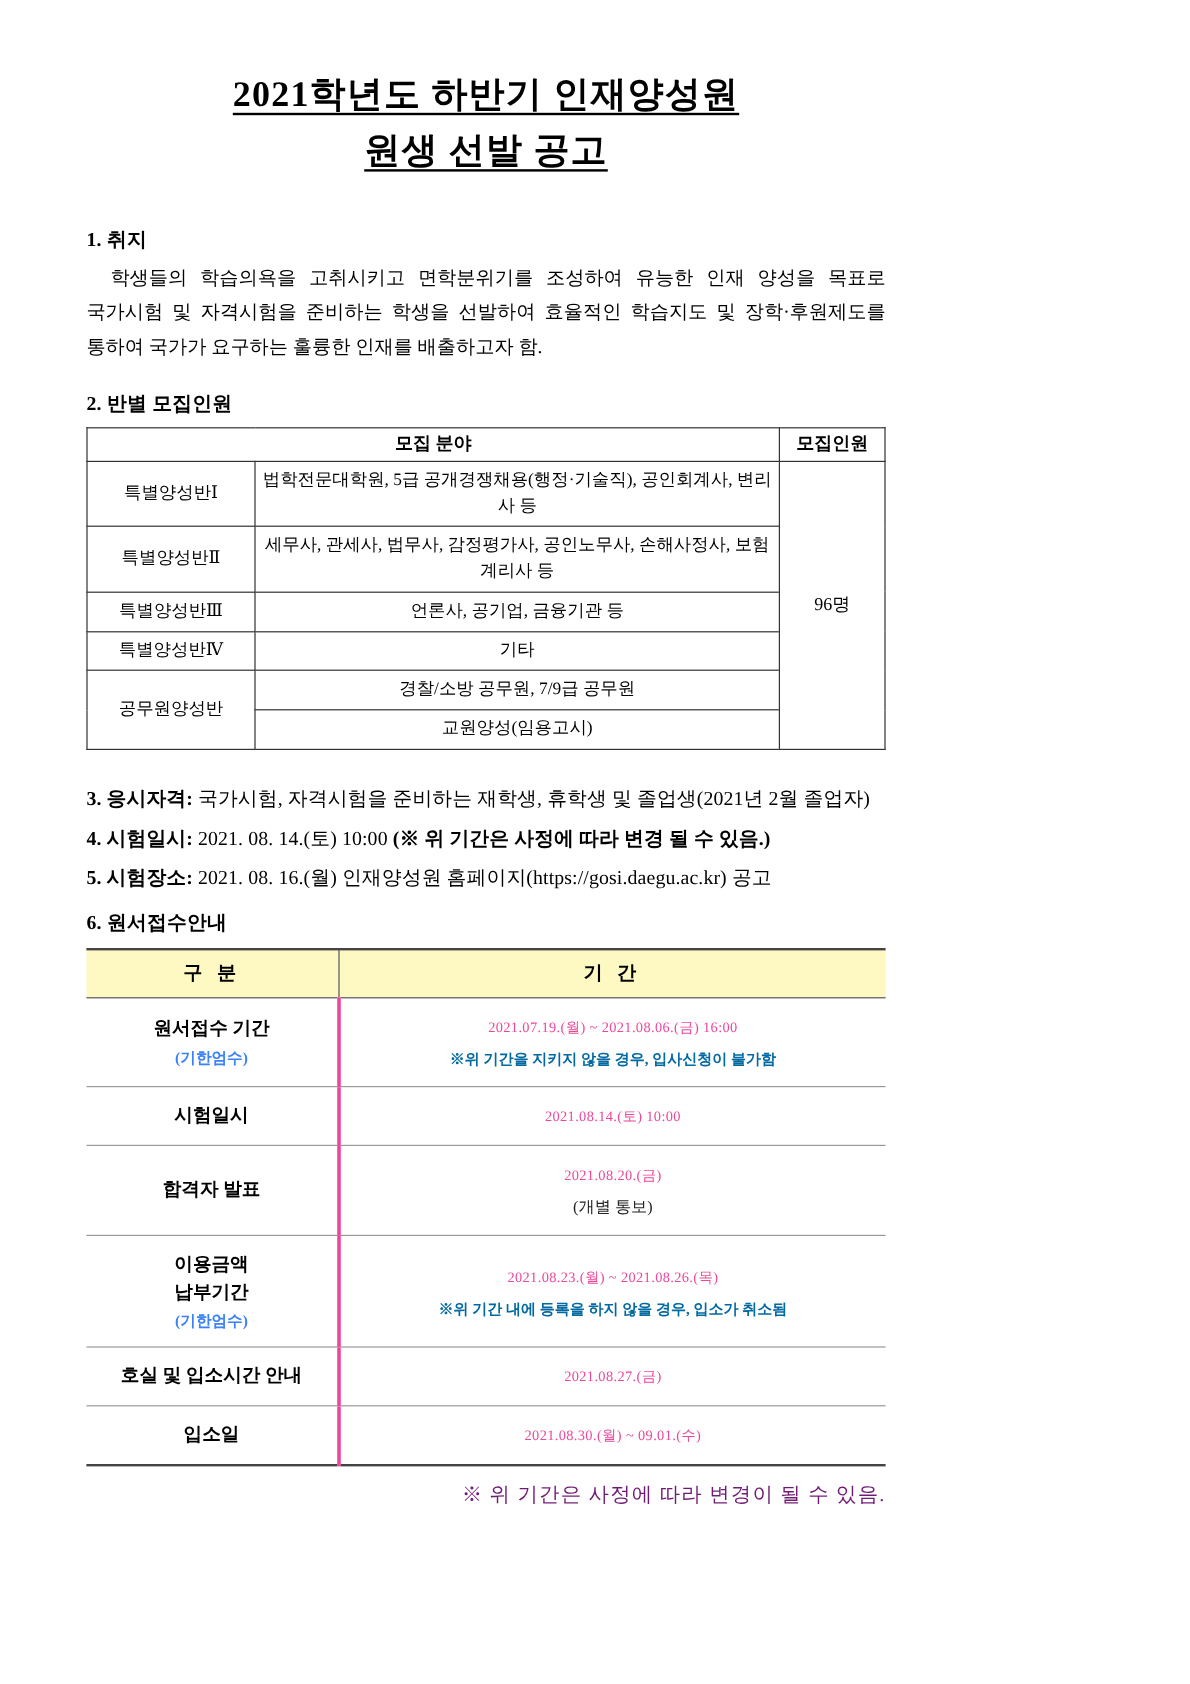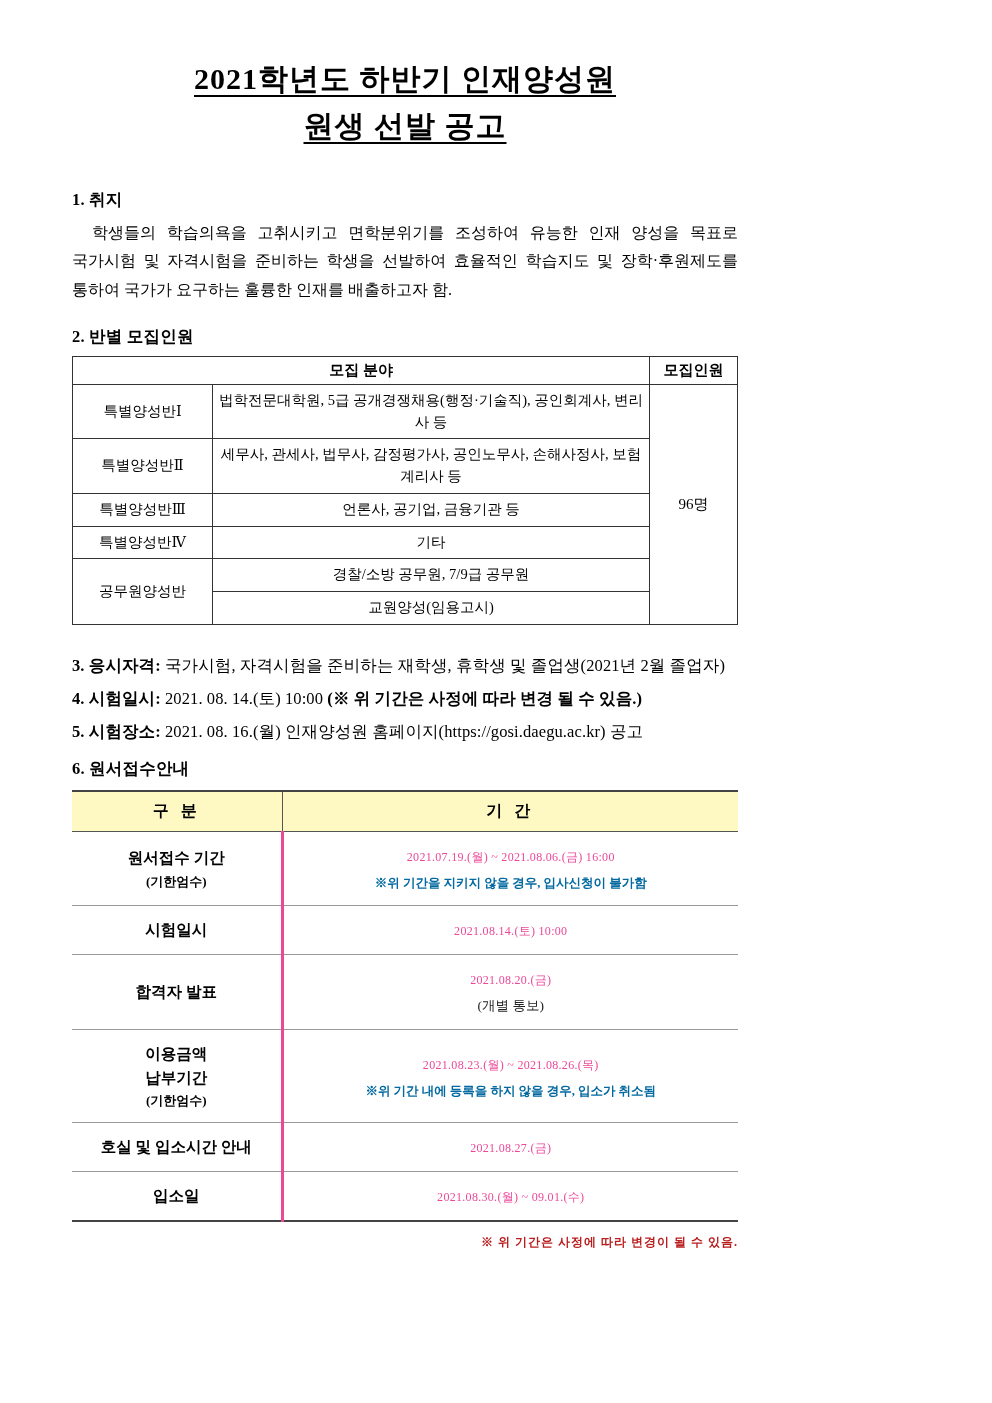--- a/index.html
+++ b/index.html
@@ -111,21 +111,21 @@
     border-bottom: 1px solid #999;
     padding: 12px 6px;
     text-align: center;
     vertical-align: middle;
     line-height: 1.55;
   }
   .t2 td.c1 { border-right: 3px solid #ec4899; font-size: 15.5px; font-weight: bold; }
   .t2 tr:last-child td { border-bottom: none; }
   .t2 .sub-red {
     display: block;
-    color: #000000;
+    color: #3b82f6;
     font-size: 13px;
     margin-top: 2px;
   }
   .t2 .blue {
     color: #ec4899;
     font-size: 12px;
     letter-spacing: 0.3px;
   }
   .t2 .note-red {
     display: block;
@@ -137,23 +137,23 @@
   .t2 .note-gray {
     display: block;
     color: #222;
     font-size: 13.5px;
     margin-top: 5px;
   }
   .t2 .two-line { line-height: 1.5; }
 
   .footnote {
     text-align: right;
-    color: #b91c1c;
-    font-weight: bold;
-    font-size: 12px;
+    color: #701a75;
+    font-weight: normal;
+    font-size: 17px;
     margin-top: 12px;
     letter-spacing: 1px;
   }
 </style>
 </head>
 <body>
 
 <div class="page">
 
   <div class="doc-title">

